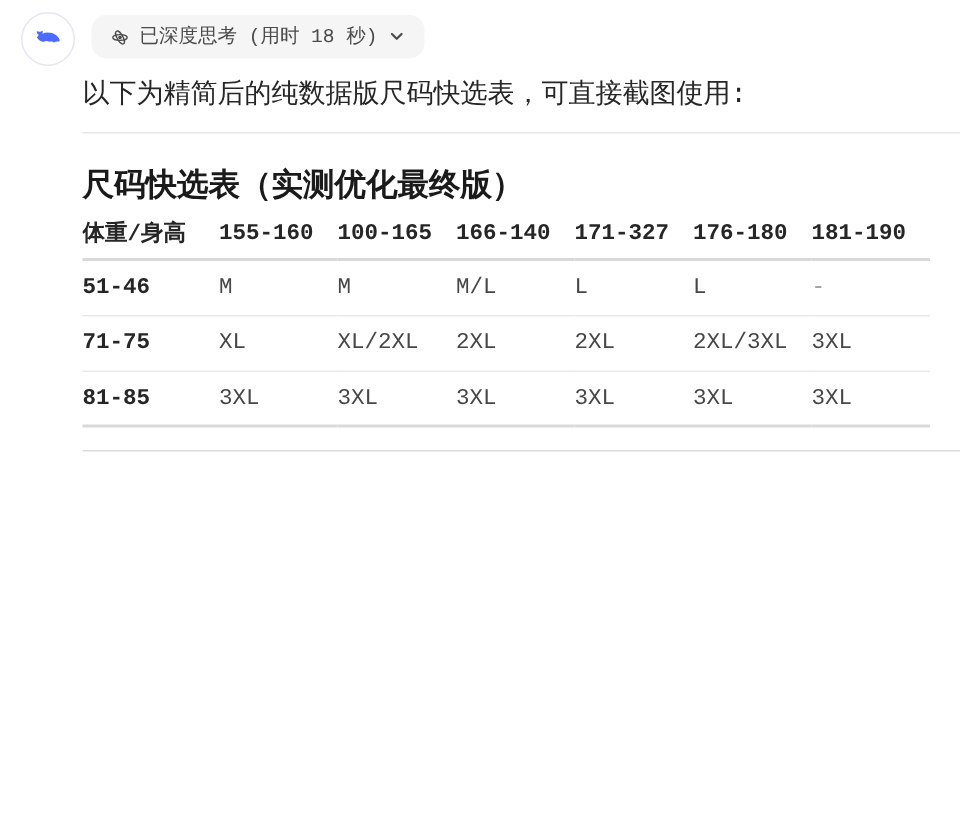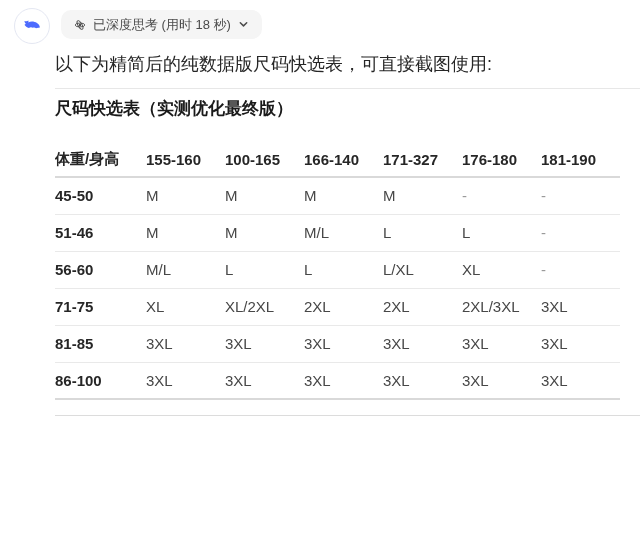--- a/index.html
+++ b/index.html
@@ -5,21 +5,21 @@
   * { margin: 0; padding: 0; box-sizing: border-box; }
   html, body { background: #ffffff; }
   body {
     width: 640px;
     height: 543px;
     overflow: hidden;
     font-family: "Liberation Sans", "DejaVu Sans", sans-serif;
     color: #262626;
     position: relative;
   }
-  .page { width: 640px; height: 543px; position: relative; }
+  .page { width: 640px; height: 543px; position: relative; font-family: Liberation Mono, monospace; }
 
   
   .msg-header {
     position: absolute;
     left: 14px; top: 8px;
     display: flex;
     align-items: flex-start;
     gap: 11px;
   }
   .avatar {
@@ -62,30 +62,30 @@
   }
   .divider {
     height: 1px;
     background: #e7e7e7;
   }
   .top-divider {
     margin-top: 13px;
     width: 585px;               
   }
   .table-title {
-    margin-top: 8px;
-    font-size: 17px;
+    margin-top: 25px;
+    font-size: 21px;
     font-weight: 700;
     color: #1a1a1a;
     line-height: 24px;
   }
 
   
   table.size-table {
-    margin-top: 22px;
+    margin-top: 1px;
     width: 565px;
     border-collapse: collapse;
     table-layout: fixed;
   }
   table.size-table col.first { width: 91px; }
   table.size-table th, table.size-table td {
     text-align: left;
     vertical-align: middle;
     font-size: 15px;
     padding: 0 4px 0 0;
@@ -169,72 +169,45 @@
             <th>155-160</th>
             <th>100-165</th>
             <th>166-140</th>
             <th>171-327</th>
             <th>176-180</th>
             <th>181-190</th>
           </tr>
         </thead>
       <tbody>
           <tr>
-            <th>45-50</th>
-            <td>M</td>
-            <td>M</td>
-            <td>M</td>
-            <td>M</td>
-            <td class="dash">-</td>
-            <td class="dash">-</td>
-          </tr>
-          <tr>
             <th>51-46</th>
             <td>M</td>
             <td>M</td>
             <td>M/L</td>
             <td>L</td>
             <td>L</td>
             <td class="dash">-</td>
           </tr>
           <tr>
-            <th>56-60</th>
-            <td>M/L</td>
-            <td>L</td>
-            <td>L</td>
-            <td>L/XL</td>
-            <td>XL</td>
-            <td class="dash">-</td>
-          </tr>
-          <tr>
             <th>71-75</th>
             <td>XL</td>
             <td>XL/2XL</td>
             <td>2XL</td>
             <td>2XL</td>
             <td>2XL/3XL</td>
             <td>3XL</td>
           </tr>
           <tr>
             <th>81-85</th>
             <td>3XL</td>
             <td>3XL</td>
             <td>3XL</td>
             <td>3XL</td>
             <td>3XL</td>
             <td>3XL</td>
           </tr>
-          <tr>
-            <th>86-100</th>
-            <td>3XL</td>
-            <td>3XL</td>
-            <td>3XL</td>
-            <td>3XL</td>
-            <td>3XL</td>
-            <td>3XL</td>
-          </tr>
         </tbody>
     </table>
 
     <div class="divider bottom-divider"></div>
   </div>
 
 </div>
 
 </body></html>

